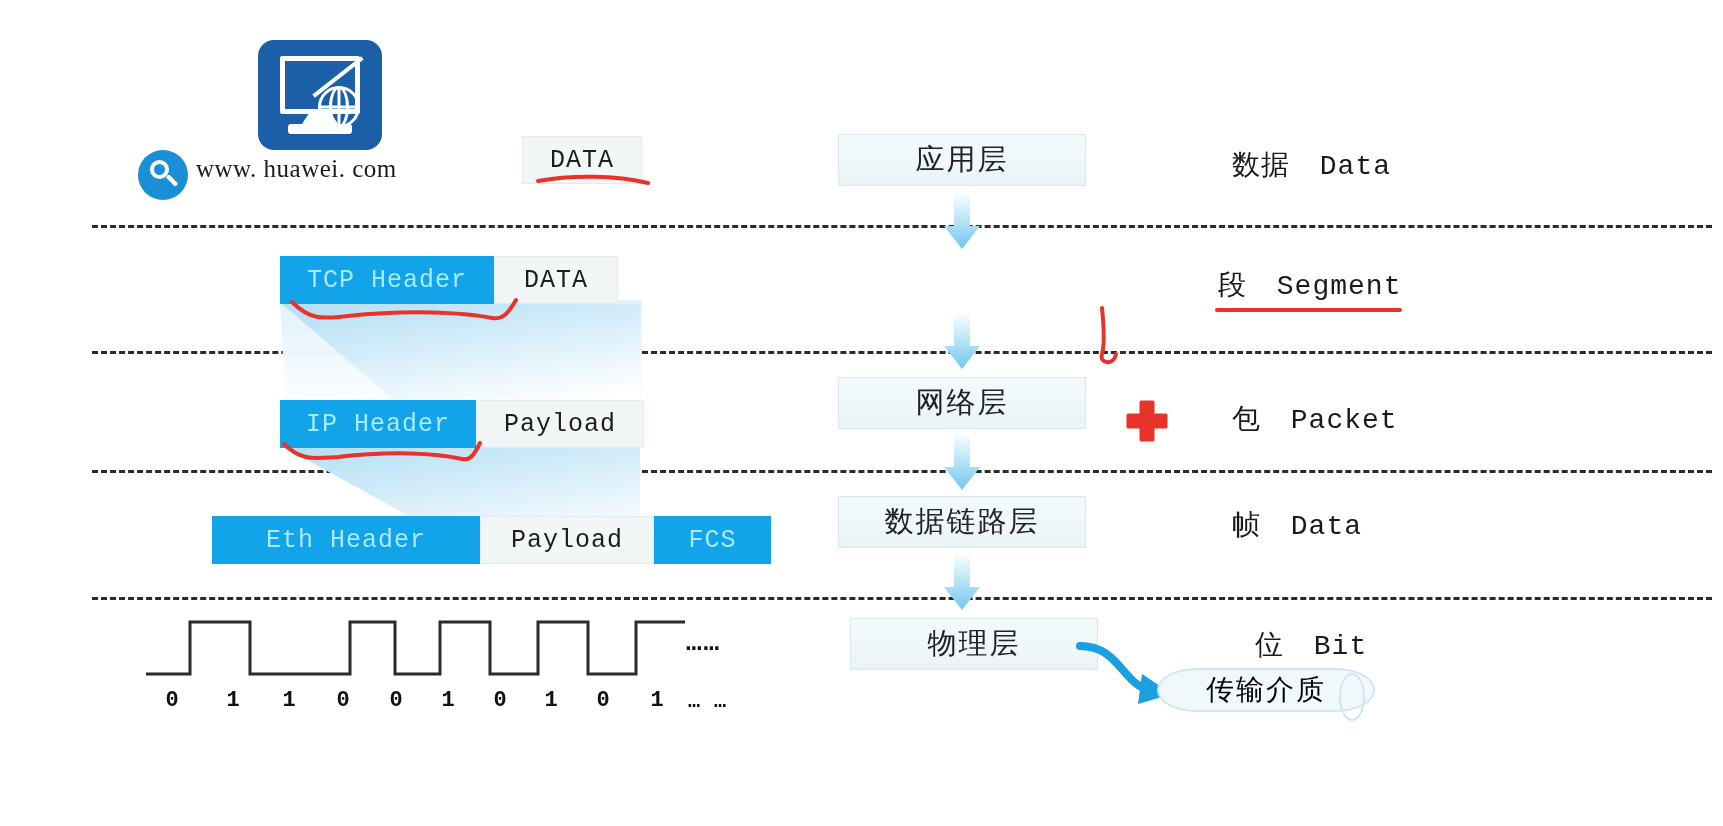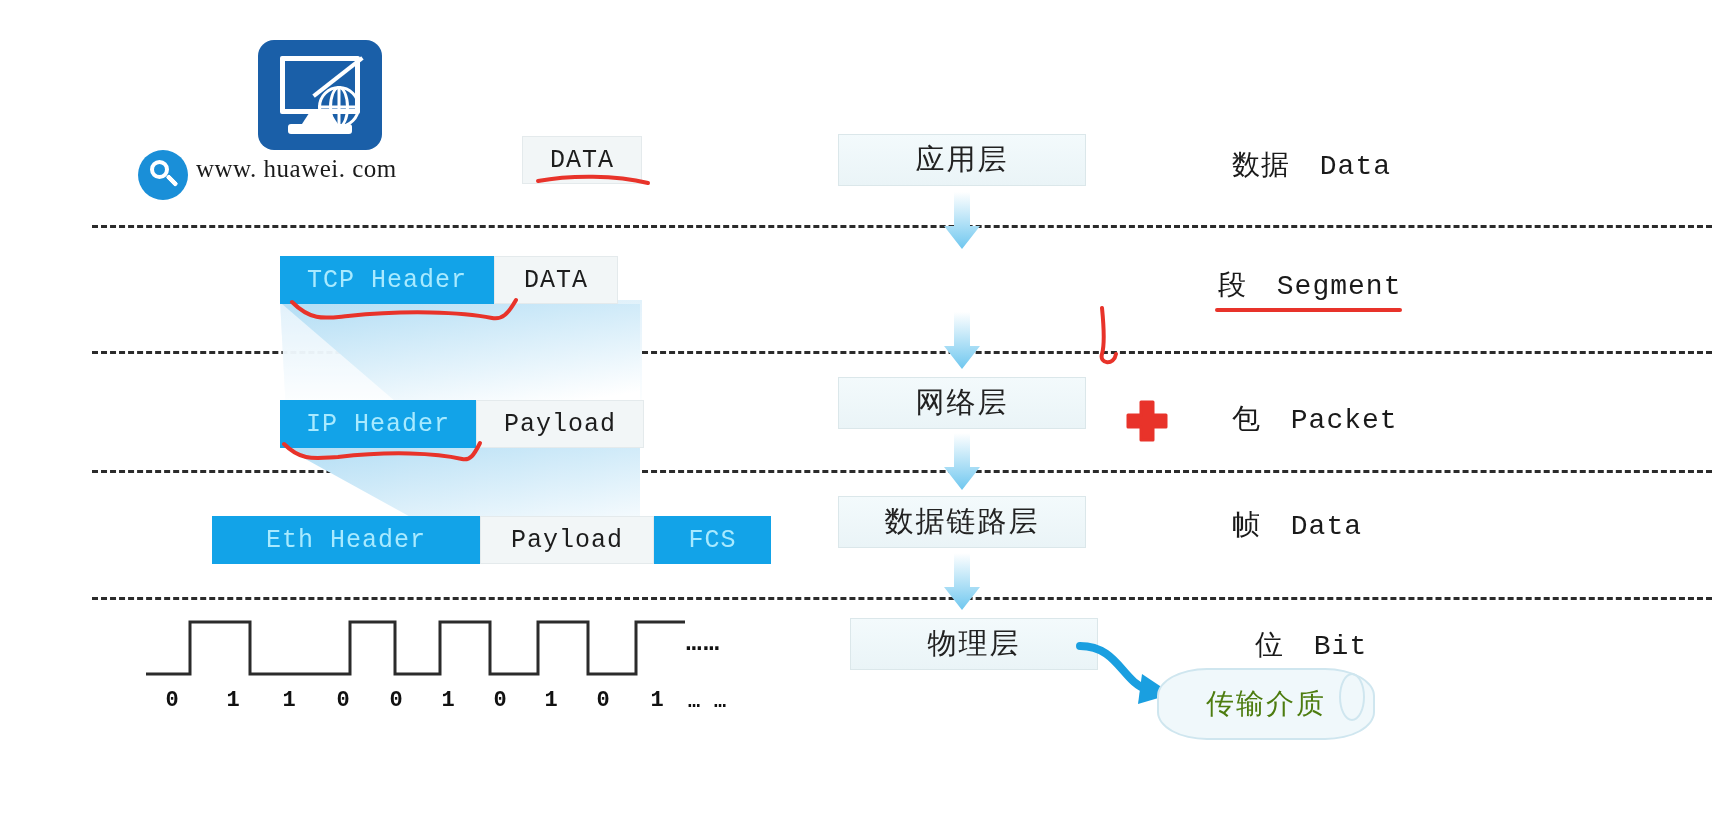--- a/index.html
+++ b/index.html
@@ -120,25 +120,25 @@
     position:absolute; left:686px; top:628px;
     font-size:26px; font-weight:bold; color:#111; letter-spacing:2px;
   }
   .dots-bits {
     position:absolute; left:688px; top:690px;
     font-size:20px; font-weight:bold; color:#111; letter-spacing:1px;
   }
 
   
   .medium {
-    position:absolute; left:1157px; top:668px; width:218px; height:72px;
+    position:absolute; left:1157px; top:668px; width:218px; height:44px;
     background:#f0f8fb; border:2px solid #cfe6ef; border-radius:50px/28px;
     display:flex; align-items:center; justify-content:center;
     font-family:Liberation Sans, sans-serif;
-    font-size:28px; color:#4d7c0f; letter-spacing:2px;
+    font-size:28px; color:#000000; letter-spacing:2px;
   }
   .medium-cap {
     position:absolute; right:8px; top:3px; width:26px; height:48px;
     border:2px solid #cfe6ef; border-radius:50%; border-left-color:#cfe6ef;
   }
   .red-cross { position:absolute; left:1124px; top:398px; }
 </style>
 </head>
 <body>
 

